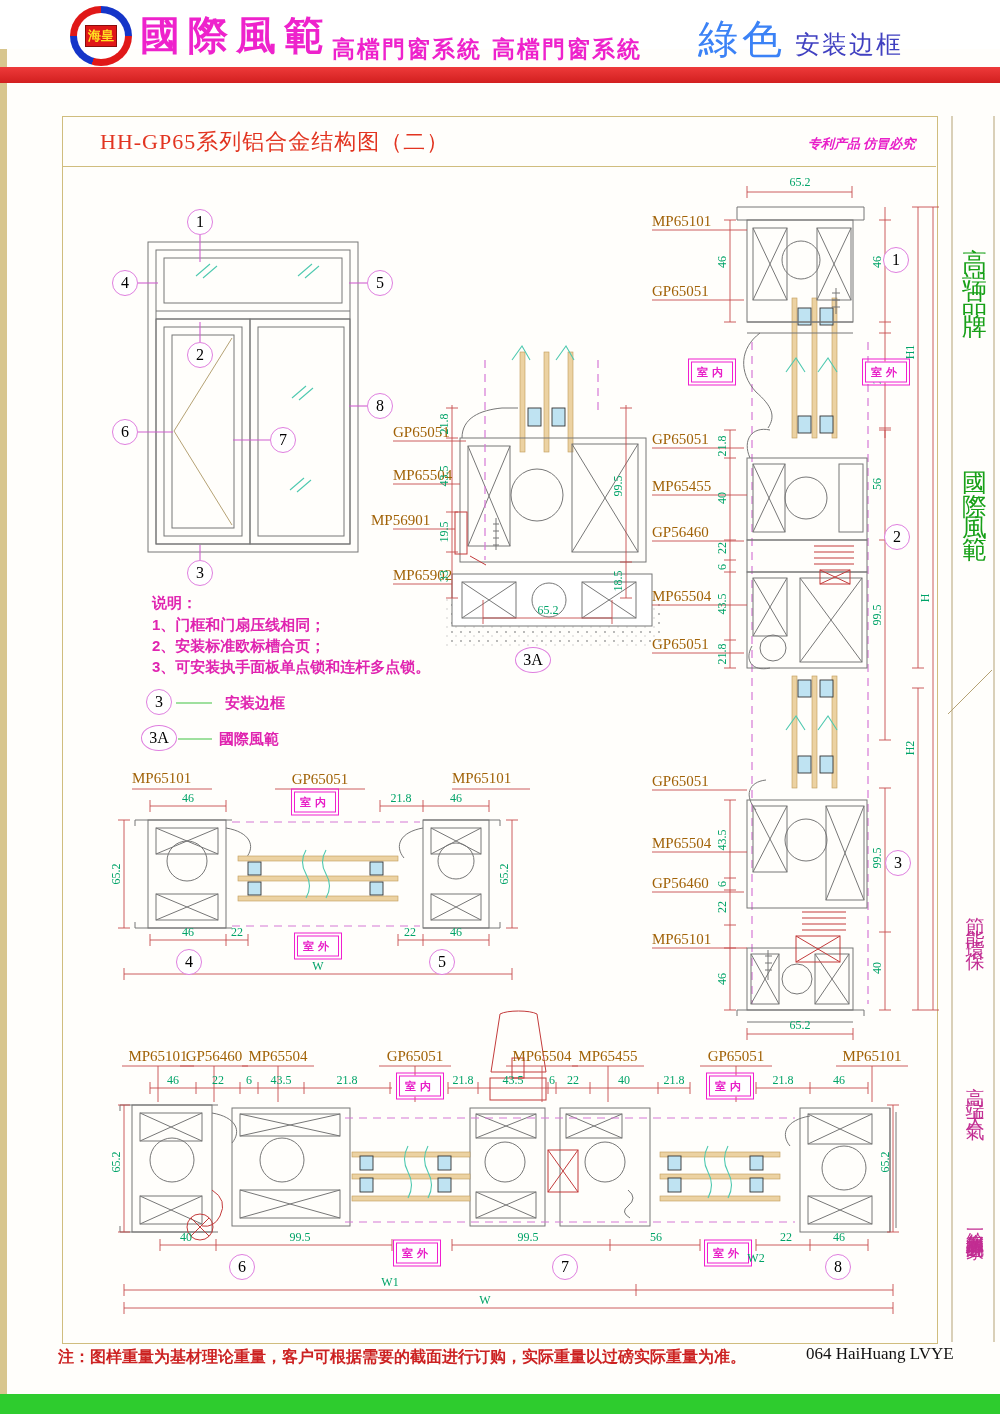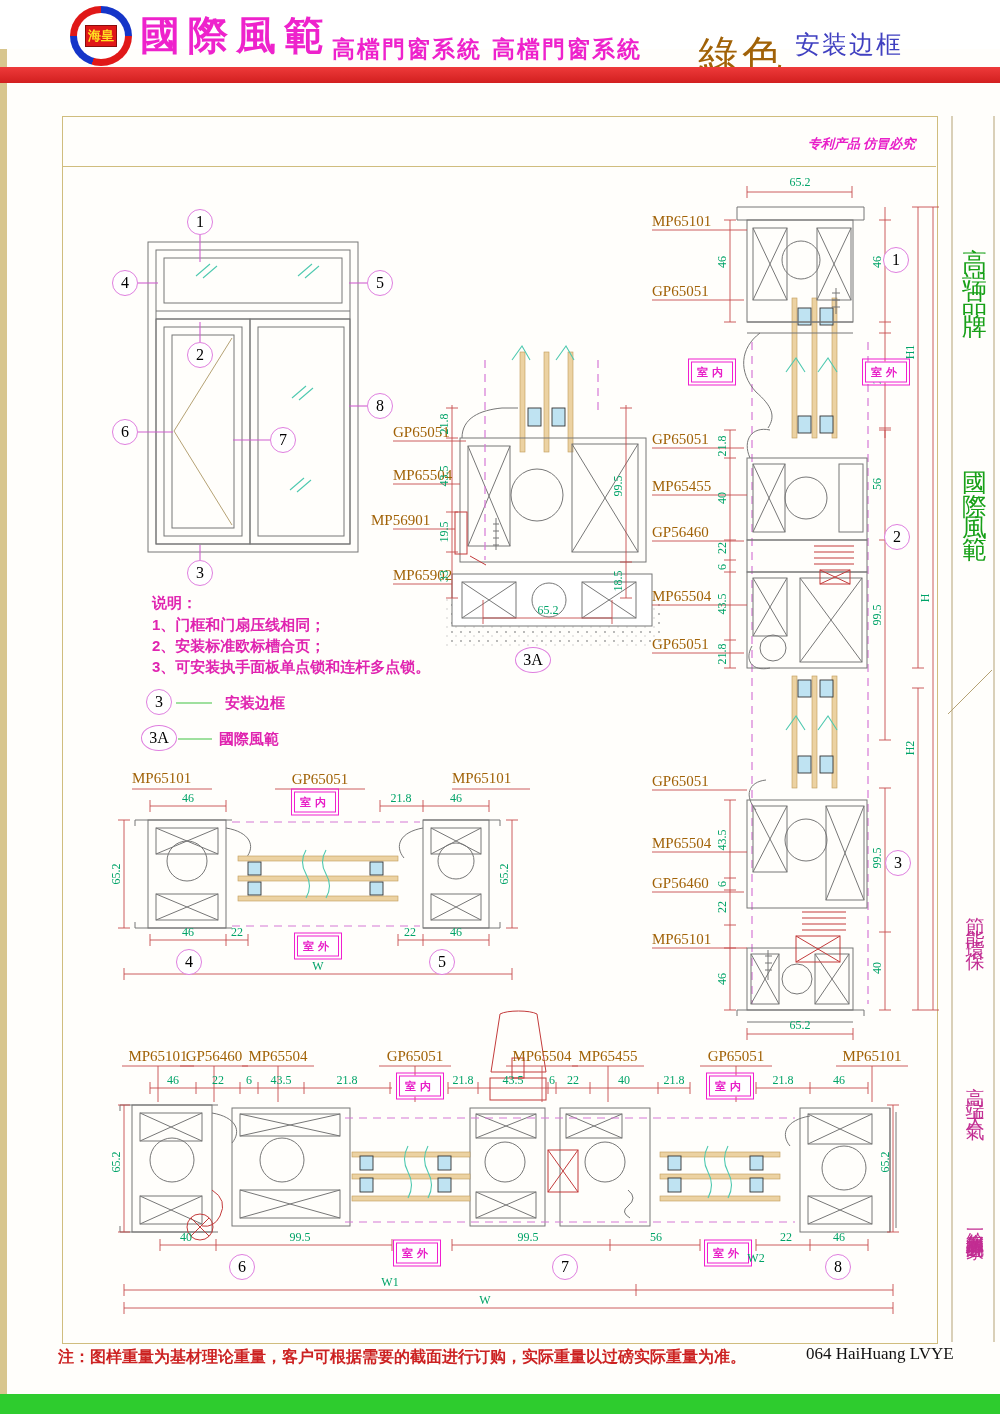--- a/index.html
+++ b/index.html
@@ -43,27 +43,28 @@
     <div class="abs" style="left:70px;top:6px;width:62px;height:60px;border-radius:50%;
                 background:conic-gradient(#1535c8 0 25%, #e01818 25% 55%, #1535c8 55% 75%, #e01818 75% 100%);
                 display:flex;align-items:center;justify-content:center">
       <div style="width:48px;height:46px;border-radius:50%;background:#fff;display:flex;align-items:center;justify-content:center">
         <span style="background:#e01818;color:#ffe222;font:bold 13px 'Liberation Sans',sans-serif;padding:1px 2px;border:1px solid #8a0c0c">海皇</span>
       </div>
     </div>
     <div class="abs" style="left:140px;top:8px;font:bold 40px 'Liberation Serif',serif;color:#ee22cc;letter-spacing:8px">國際風範</div>
     <div class="abs" style="left:332px;top:34px;font:bold 23px 'Liberation Serif',serif;color:#ee22cc;letter-spacing:2px">高檔門窗系統</div>
     <div class="abs" style="left:492px;top:34px;font:bold 23px 'Liberation Serif',serif;color:#ee22cc;letter-spacing:2px">高檔門窗系統</div>
-    <div class="abs" style="left:698px;top:28px;font:40px 'Liberation Serif',serif;color:#a16207;letter-spacing:4px">綠色</div>
+    <div class="abs" style="left:698px;top:12px;font:40px 'Liberation Serif',serif;color:#3b82f6;letter-spacing:4px">綠色</div>
     <div class="abs" style="left:795px;top:28px;font:25px 'Liberation Serif',serif;color:#4040c0;letter-spacing:2px">安装边框</div>
   </div>
   <div class="abs" style="left:0;top:67px;width:1000px;height:16px;background:linear-gradient(#ee3a3a,#d21f1f)"></div>
 
   <div class="abs" style="left:62px;top:116px;width:874px;height:1226px;border:1px solid #d0bd7e"></div>
   <div class="abs" style="left:62px;top:116px;width:874px;height:50px;border-bottom:1px solid #d0bd7e"></div>
+  <div class="abs" style="left:100px;top:127px;font:22px 'Liberation Serif',serif;color:#e23420;letter-spacing:1px">HH-GP65系列铝合金结构图（二）</div>
   <div class="abs" style="left:808px;top:135px;font:bold italic 13px 'Liberation Serif',serif;color:#e81fc8">专利产品 仿冒必究</div>
 
   <div class="abs vtxt vgreen" style="left:958px;top:228px">高端品牌</div>
   <div class="abs vtxt vgreen" style="left:958px;top:452px">國際風範</div>
   <div class="abs vtxt vmag" style="left:962px;top:902px">節能環保</div>
   <div class="abs vtxt vmag" style="left:962px;top:1072px">高端大氣</div>
   <div class="abs vtxt vmag3" style="left:963px;top:1218px">給您一個溫馨心跳的家</div>
 
   <svg class="abs" style="left:0;top:0" width="1000" height="1414" viewBox="0 0 1000 1414">
     <defs>

